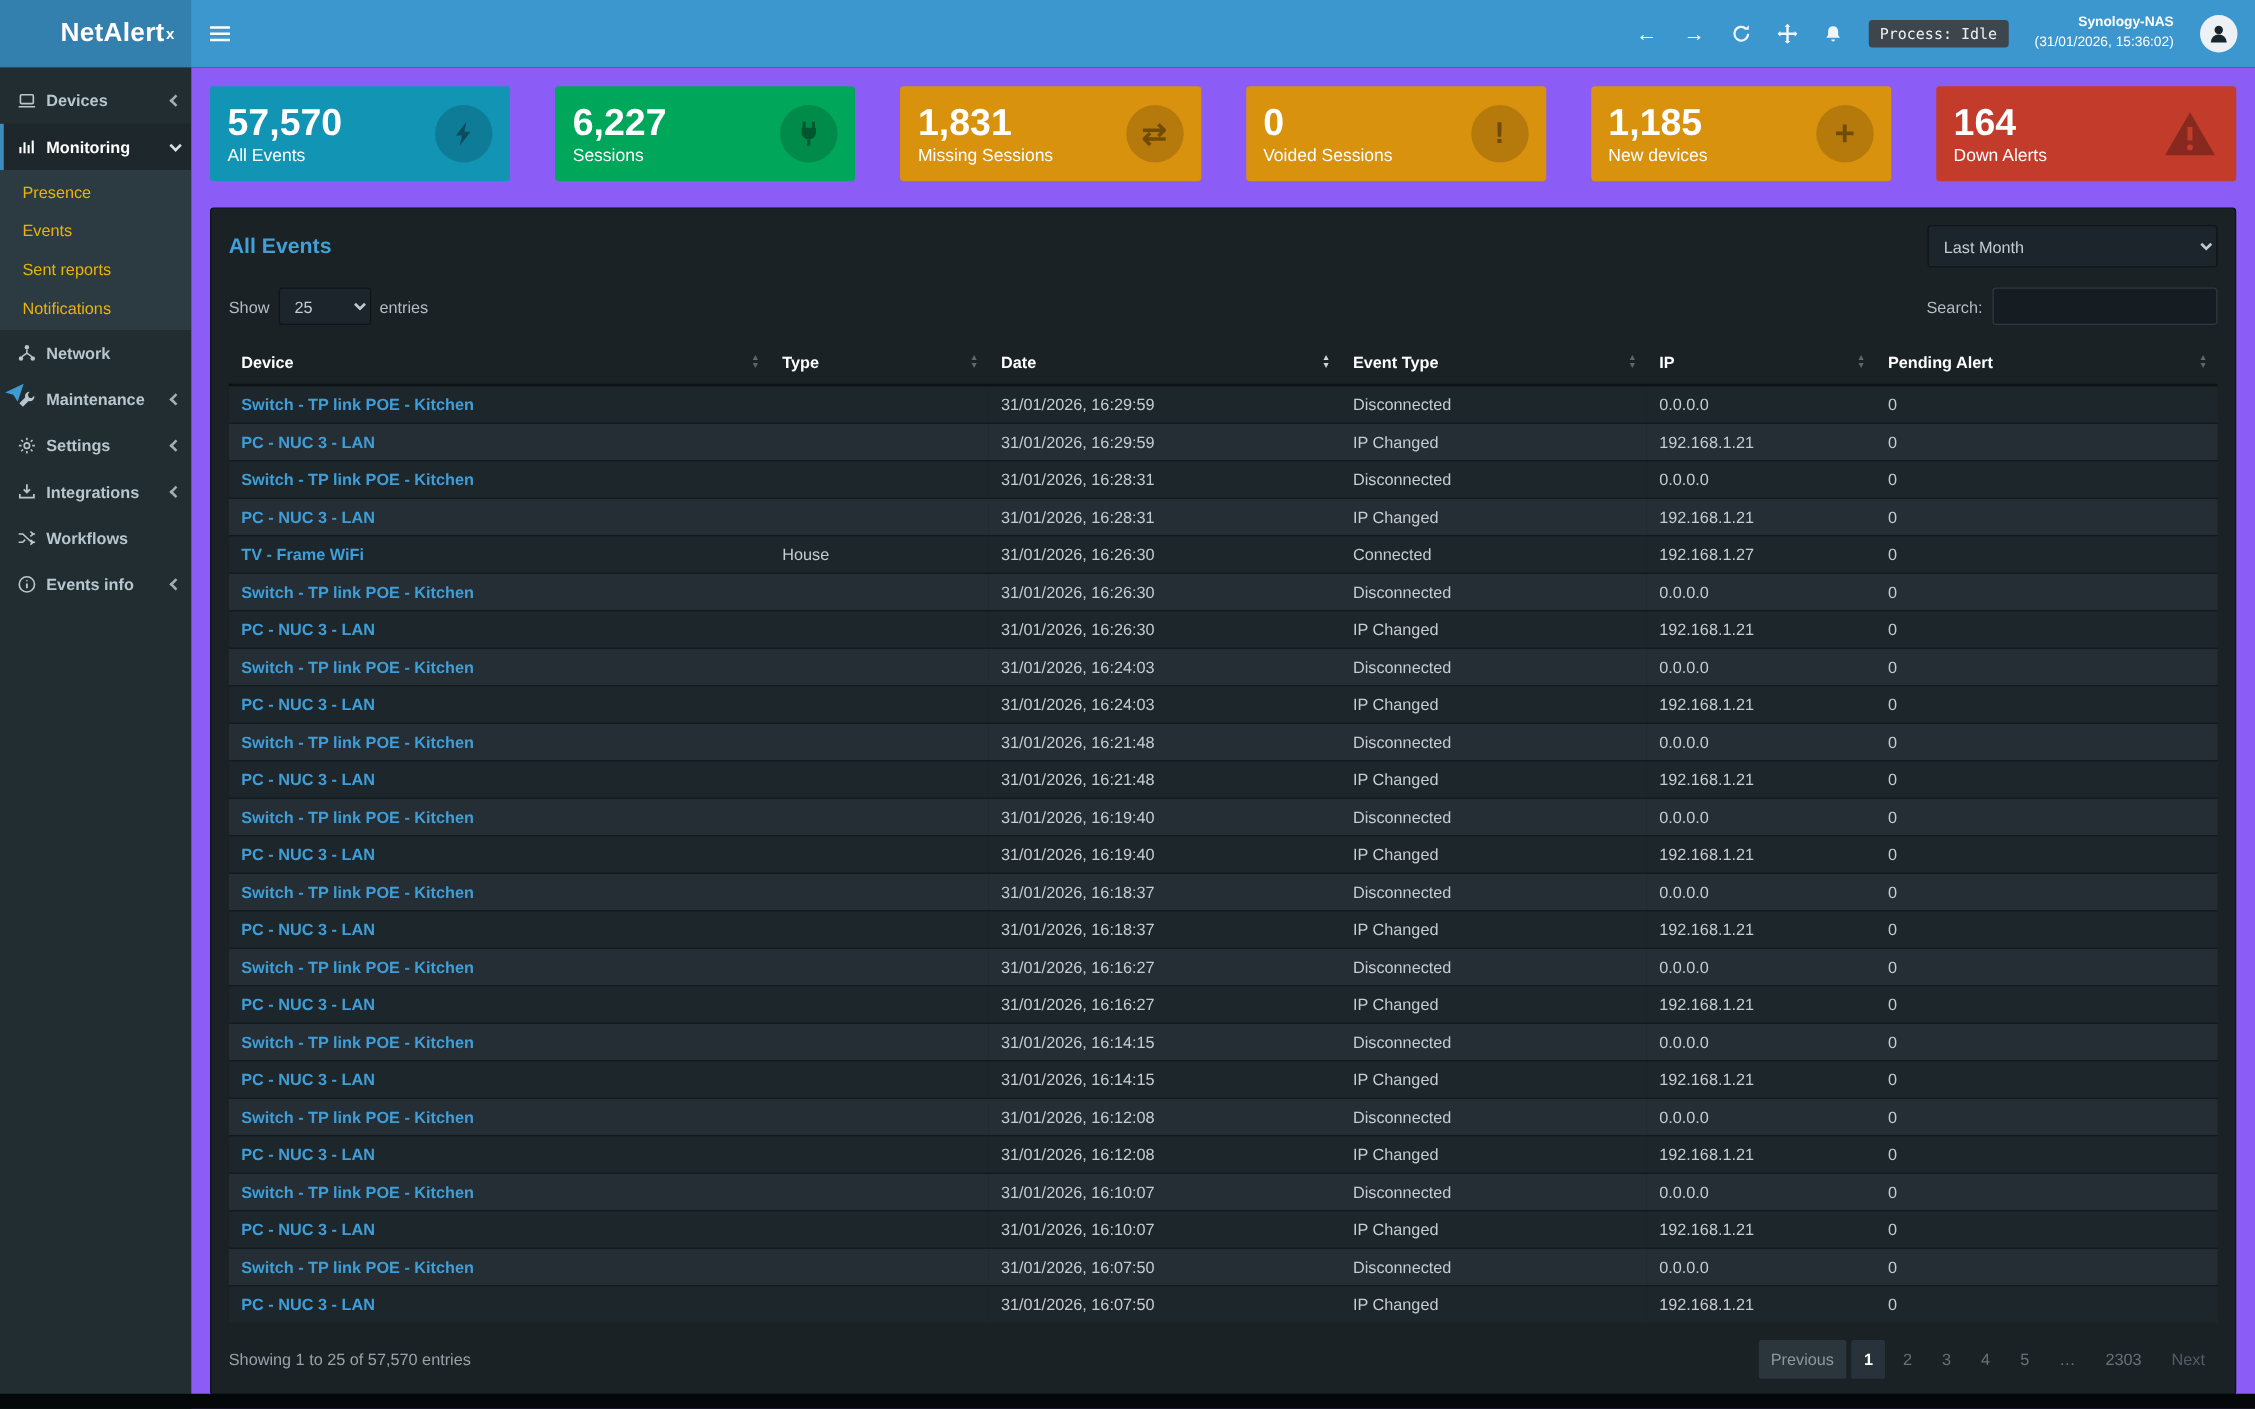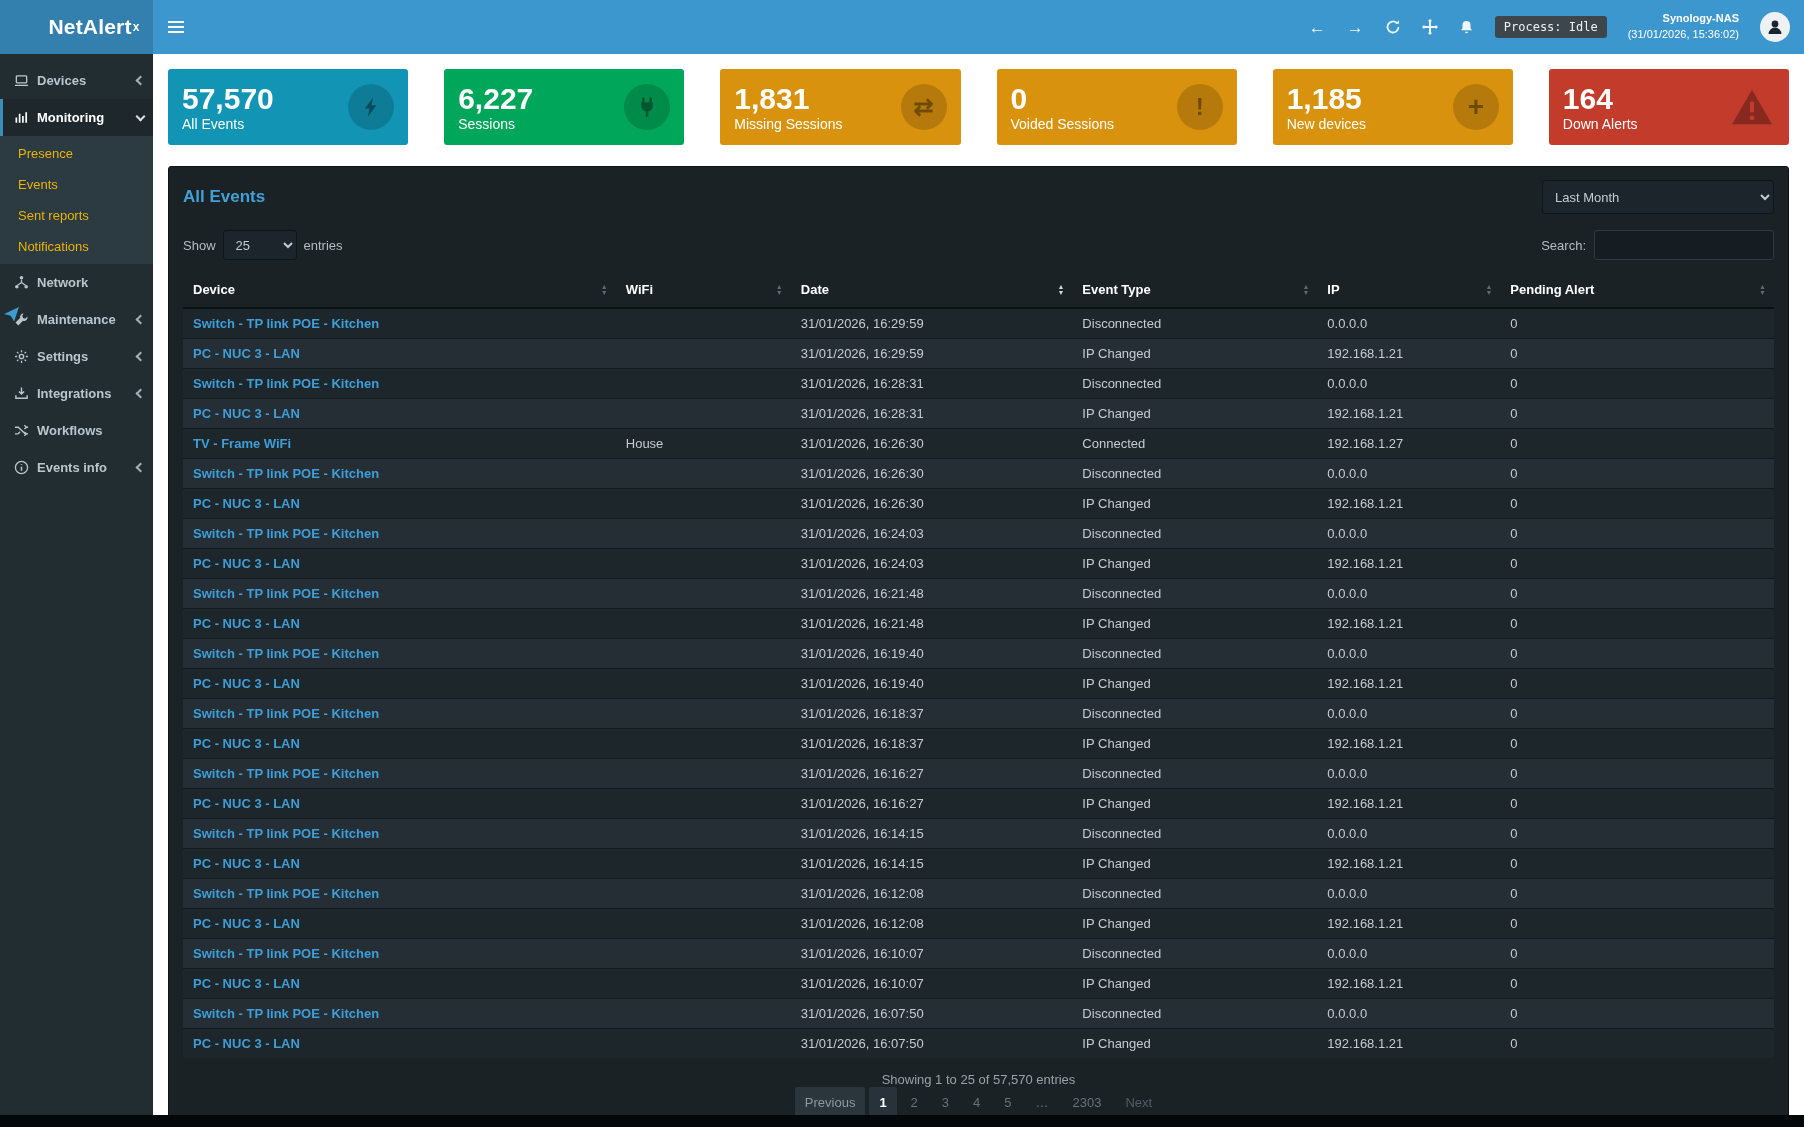--- a/index.html
+++ b/index.html
@@ -30,21 +30,21 @@
   .side-item { display:flex; align-items:center; gap:8px; padding:11px 9px 11px 11px; color:#b8c7ce; font-size:13px; font-weight:600; cursor:pointer; border-left:3px solid transparent; }
   .side-item .s-icon { width:15px; height:15px; flex:0 0 15px; display:flex; align-items:center; justify-content:center; }
   .side-item.active { background:#1e282c; color:#fff; border-left-color:#3c8dbc; }
   .chev { width:7px; height:7px; border:0 solid currentColor; margin-left:auto; display:inline-block; opacity:.85; }
   .chev.left { border-left-width:2px; border-bottom-width:2px; transform:rotate(45deg); }
   .chev.down { border-right-width:2px; border-bottom-width:2px; transform:rotate(45deg); margin-top:-3px; }
   .submenu { background:#2c3a41; padding:2px 0; }
   .sub-item { padding:8px 8px 8px 18px; color:#eab308; font-size:13px; cursor:pointer; }
   .floating-plane { position:absolute; left:3px; top:252px; color:#3e9ad2; }
 
-  .content { flex:1; padding:15px 15px 0 15px; background:#ffffff; position:relative; }
+  .content { flex:1; padding:15px 15px 0 15px; background:#8b5cf6; position:relative; }
 
   
   .cards { display:flex; gap:36px; }
   .card { flex:1; height:76px; border-radius:3px; color:#fff; display:flex; justify-content:space-between; align-items:center; padding:8px 14px; background:var(--card-color); cursor:pointer; }
   .card .num { font-size:30px; font-weight:700; line-height:1.12; }
   .card .lbl { font-size:14px; }
   .icon-wrap { width:46px; height:46px; border-radius:50%; background:rgba(0,0,0,.16); color:rgba(0,0,0,.38); display:flex; align-items:center; justify-content:center; font-weight:700; }
   .icon-wrap.no-circle { background:transparent; }
   .glyph-xl { font-size:24px; }
 
@@ -65,21 +65,21 @@
   col.c-event { width:15.4%; } col.c-ip { width:11.5%; } col.c-pending { width:17.2%; }
   thead th { text-align:left; font-weight:700; color:#fff; padding:10px 26px 10px 10px; border-bottom:2px solid #0c1114; position:relative; cursor:pointer; }
   .sort-icon { position:absolute; right:8px; top:50%; transform:translateY(-50%); display:flex; flex-direction:column; font-size:7px; line-height:6px; color:#5d686f; font-style:normal; }
   .sort-icon.sorted { color:#cfd6da; }
   tbody td { padding:7px 10px; border-top:1px solid #121a1e; overflow:hidden; white-space:nowrap; text-overflow:ellipsis; color:#c6ccd2; }
   tbody tr:nth-child(odd) { background:#1d262b; }
   tbody tr:nth-child(even) { background:#242e34; }
   .device-link { color:#3f9ed8; font-weight:700; text-decoration:none; cursor:pointer; }
 
   
-  .table-footer { display:flex; align-items:center; justify-content:space-between; margin-top:14px; font-size:13px; color:#98a2a8;flex-direction:column; }
+  .table-footer { display:flex; align-items:center; justify-content:space-between; margin-top:14px; font-size:13px; color:#98a2a8; }
   .pagination { display:flex; align-items:center; gap:4px; }
   .page-btn { padding:8px 10px; color:#687279; cursor:pointer; border-radius:2px; }
   .page-btn.prev { background:#2b353c; color:#8d979e; }
   .page-btn.current { background:#28323a; color:#fff; font-weight:700; }
   .page-btn.next { color:#525d64; }
   .page-btn.ellipsis { cursor:default; }
 
   .bottom-strip { position:fixed; left:0; right:0; bottom:0; height:12px; background:#05080a; }
 </style>
 </head>
@@ -324,21 +324,21 @@
               <col class="c-event">
               <col class="c-ip">
               <col class="c-pending">
           </colgroup>
           <thead>
             <tr>
               <th><span>Device</span><span class="sort-icon">
                     <span>▲</span>
                     <span>▼</span>
                   </span></th>
-              <th><span>WiFi</span><span class="sort-icon">
+              <th><span>Type</span><span class="sort-icon">
                     <span>▲</span>
                     <span>▼</span>
                   </span></th>
               <th><span>Date</span><span class="sort-icon sorted">
                     <span>▲</span>
                     <span>▼</span>
                   </span></th>
               <th><span>Event Type</span><span class="sort-icon">
                     <span>▲</span>
                     <span>▼</span>

